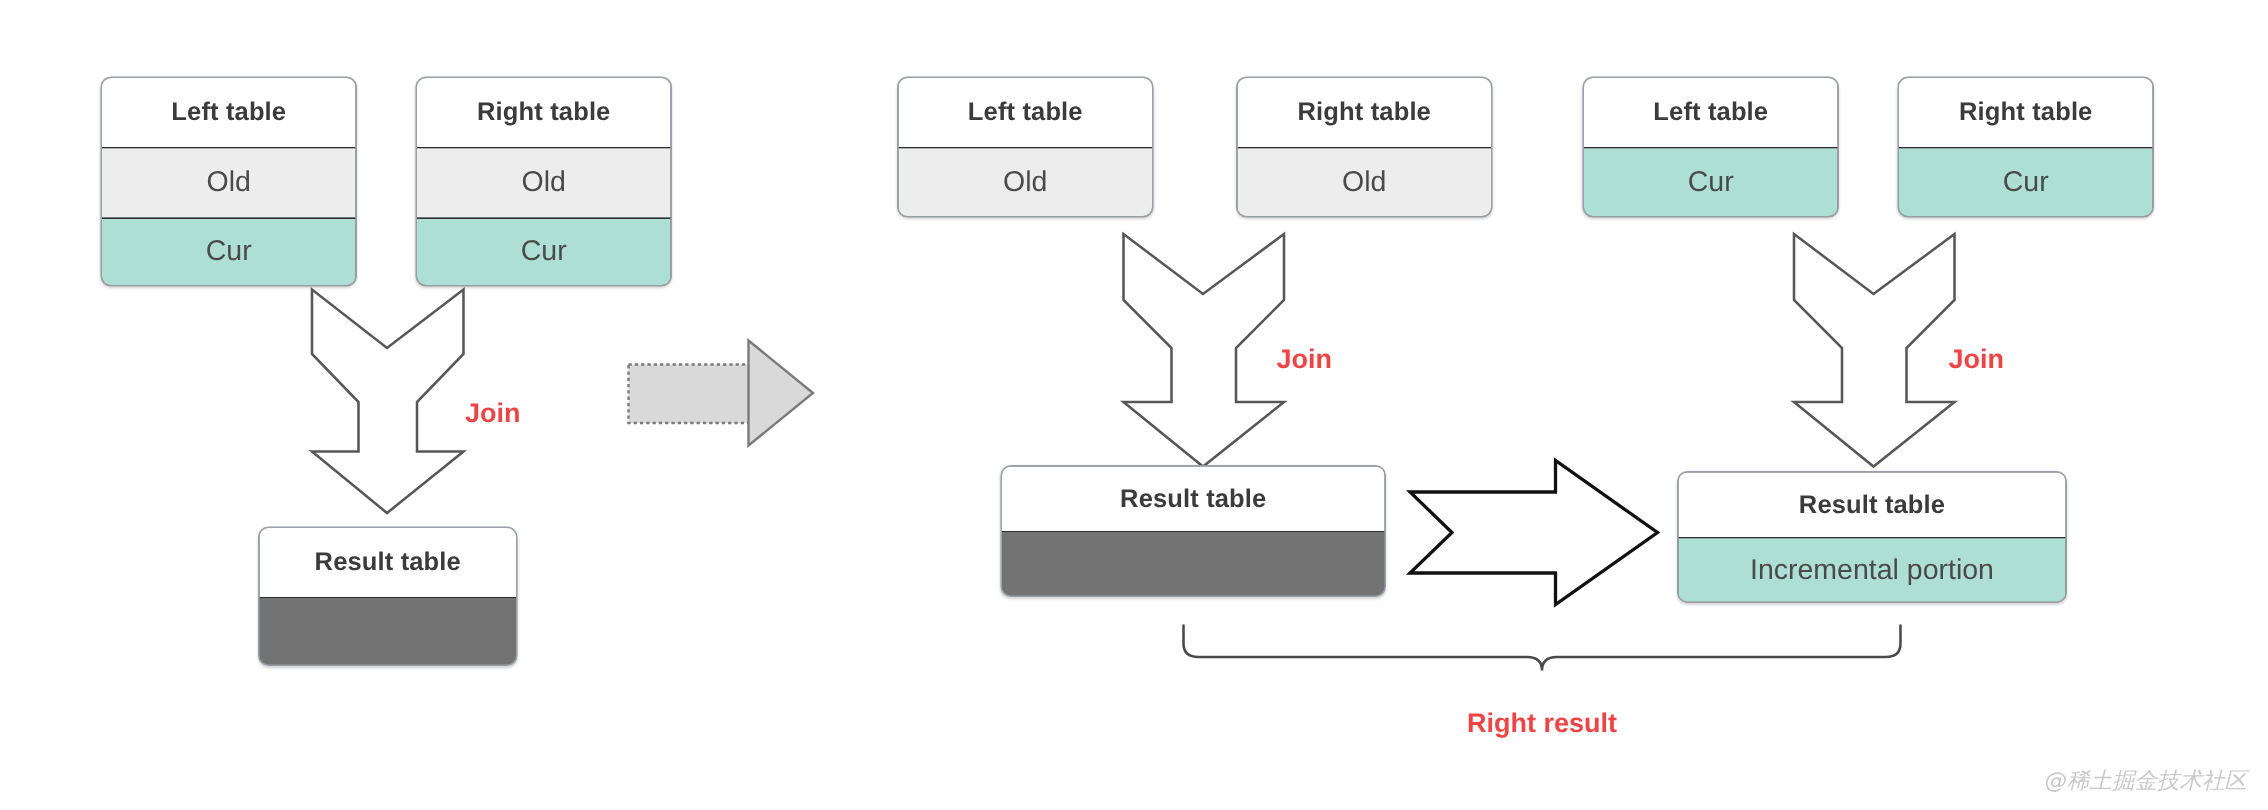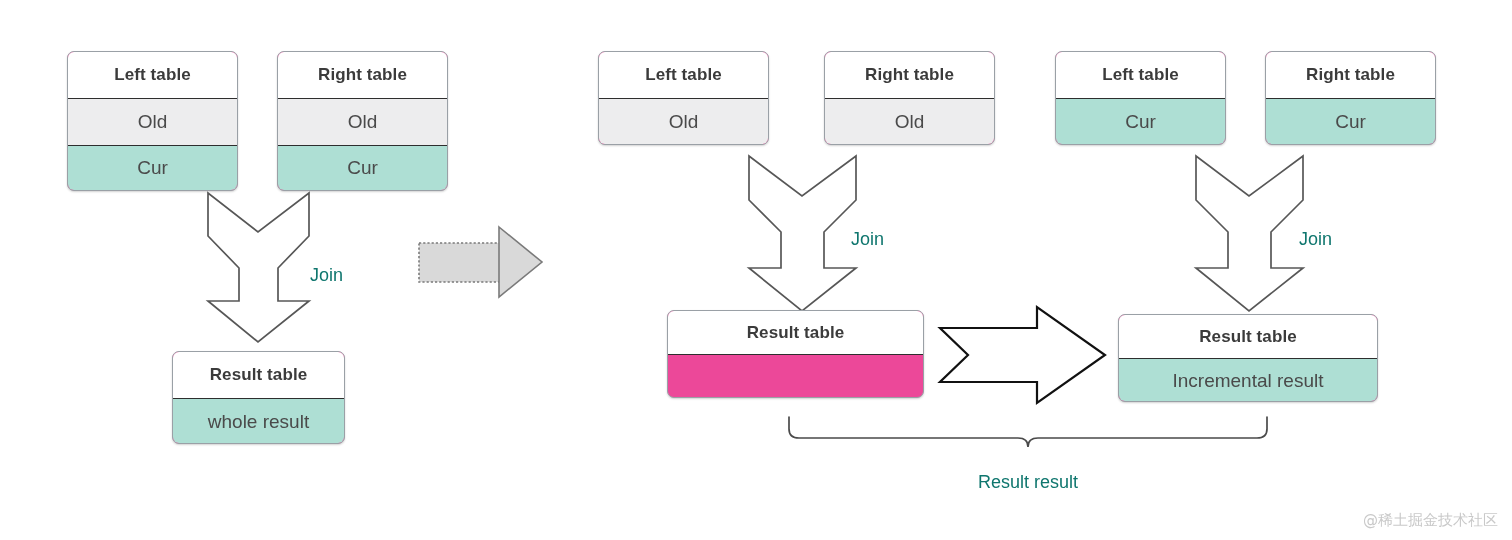--- a/index.html
+++ b/index.html
@@ -21,21 +21,21 @@
     width: 1512px;
     height: 540px;
   }
 
   
   .tbl {
     position: absolute;
     box-sizing: border-box;
     border: 1px solid #9aa0a6;
     border-radius: 7px;
-    background: #ec4899;
+    background: #737373;
     overflow: hidden;
     box-shadow: 0 1px 2px rgba(0,0,0,0.18);
   }
   .tbl .hd {
     box-sizing: border-box;
     width: 100%;
     display: flex;
     align-items: center;
     justify-content: center;
     font-weight: bold;
@@ -58,22 +58,23 @@
     border-top: 1.6px solid #2e2e2e;
   }
   .rw.old  { background: #ededee; }
   .rw.cur  { background: #aedfd4; }
   .rw.teal { background: #aedfd4; }
 
   
   .lbl {
     position: absolute;
     font-size: 18px;
-    color: #0f766e;
+    color: #ef4444;
     white-space: nowrap;
+    font-weight: bold;
   }
   .lbl.center {
     text-align: center;
   }
 
   
   svg.ov {
     position: absolute;
     left: 0; top: 0;
     width: 1512px;
@@ -113,20 +114,21 @@
 
   
   .watermark {
     position: absolute;
     right: 14px;
     bottom: 10px;
     font-size: 15px;
     color: #c9c9c9;
     white-space: nowrap;
     font-family: "DejaVu Sans", sans-serif;
+    font-style: italic;
   }
 </style>
 </head>
 <body>
 
 <div id="canvas">
 
   <svg class="ov" viewBox="0 0 1512 540">
 
     <path class="stroke-arrow" d="M 208 193
@@ -206,21 +208,20 @@
   <div class="tbl" style="left:277px; top:51px; width:171px; height:140px;">
     <div class="hd" style="height:47px;">Right table</div>
     <div class="rw old" style="height:46px;">Old</div>
     <div class="rw cur" style="height:45px;">Cur</div>
   </div>
 
   <div class="lbl" style="left:310px; top:265px;">Join</div>
 
   <div class="tbl" style="left:172px; top:351px; width:173px; height:93px;">
     <div class="hd" style="height:47px;">Result table</div>
-    <div class="rw teal" style="height:45px;">whole result</div>
   </div>
 
   <div class="tbl" style="left:598px; top:51px; width:171px; height:94px;">
     <div class="hd" style="height:47px;">Left table</div>
     <div class="rw old" style="height:46px;">Old</div>
   </div>
 
   <div class="tbl" style="left:824px; top:51px; width:171px; height:94px;">
     <div class="hd" style="height:47px;">Right table</div>
     <div class="rw old" style="height:46px;">Old</div>
@@ -239,20 +240,20 @@
 
   <div class="tbl" style="left:1265px; top:51px; width:171px; height:94px;">
     <div class="hd" style="height:47px;">Right table</div>
     <div class="rw cur" style="height:46px;">Cur</div>
   </div>
 
   <div class="lbl" style="left:1299px; top:229px;">Join</div>
 
   <div class="tbl" style="left:1118px; top:314px; width:260px; height:88px;">
     <div class="hd" style="height:44px;">Result table</div>
-    <div class="rw teal" style="height:43px;">Incremental result</div>
-  </div>
-
-  <div class="lbl center" style="left:928px; top:472px; width:200px;">Result result</div>
+    <div class="rw teal" style="height:43px;">Incremental portion</div>
+  </div>
+
+  <div class="lbl center" style="left:928px; top:472px; width:200px;">Right result</div>
 
   <div class="watermark">@稀土掘金技术社区</div>
 
 </div>
 
 </body></html>

